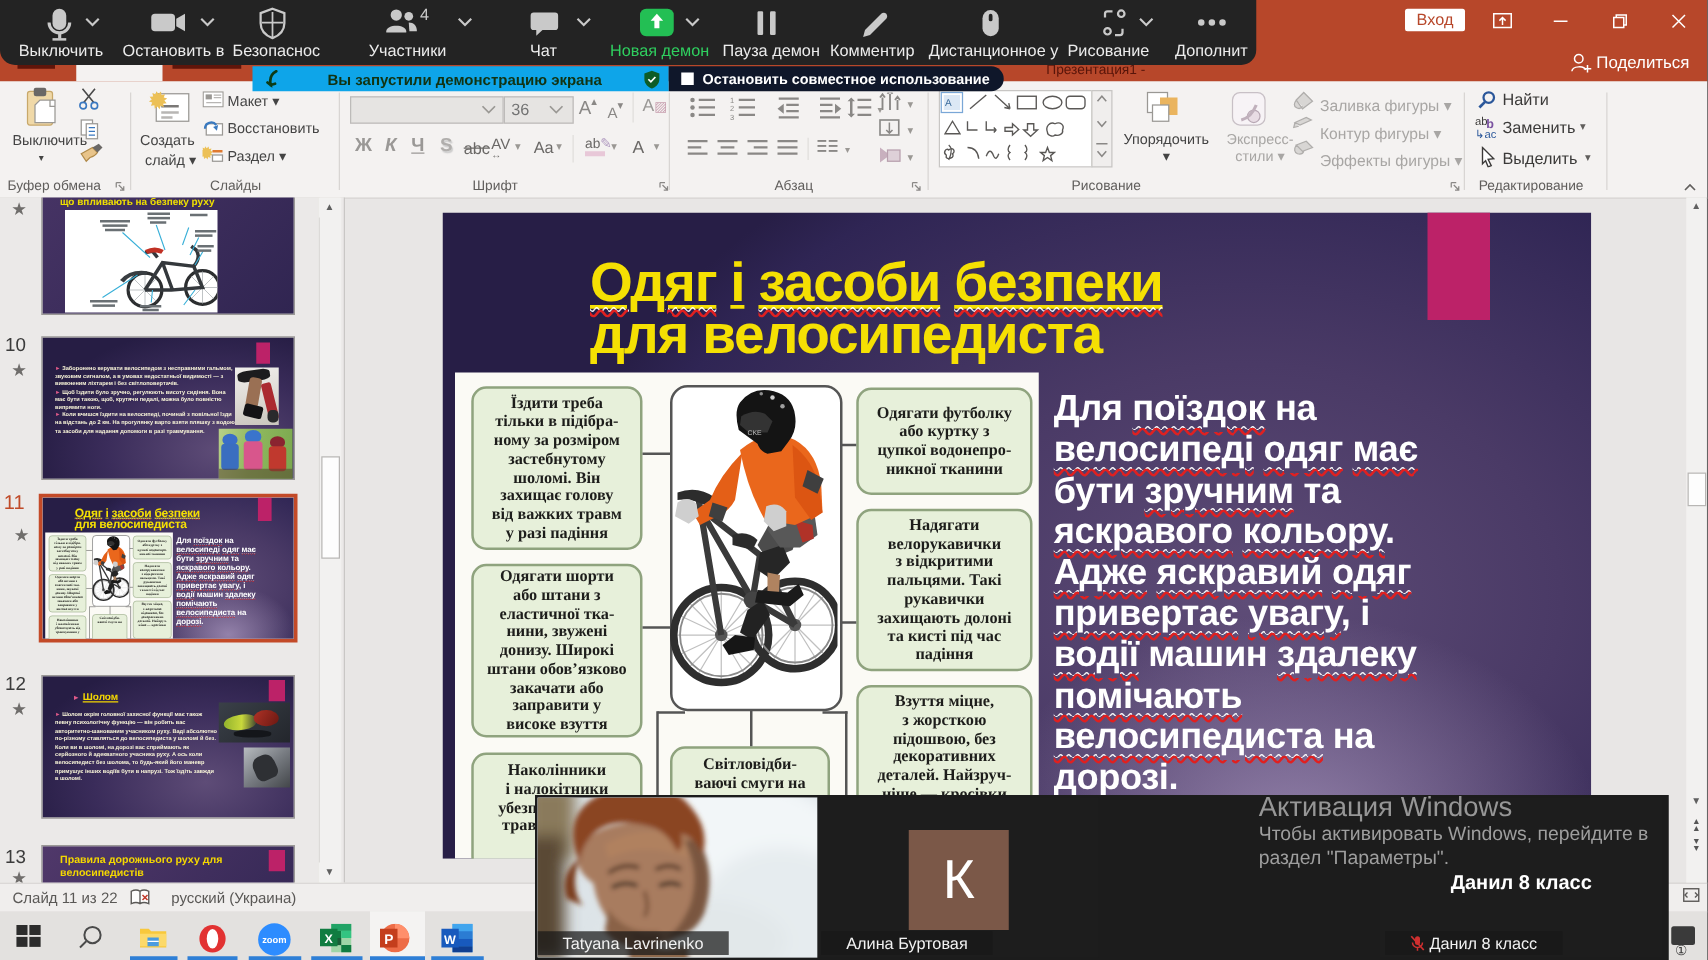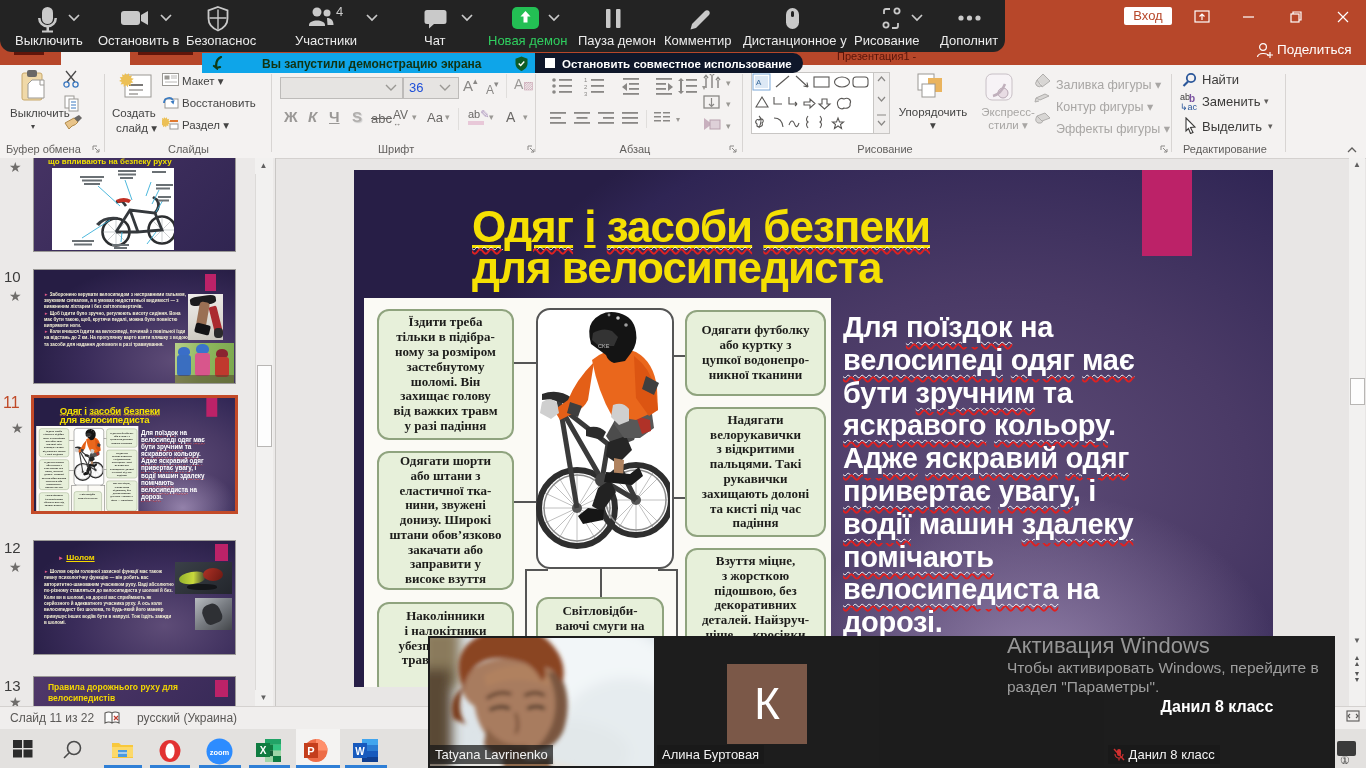--- a/index.html
+++ b/index.html
@@ -14,21 +14,21 @@
   .sq{text-decoration:underline wavy rgba(255,255,255,.92) 1px;text-underline-offset:4px;}
   .ul{text-decoration:underline solid;text-decoration-thickness:2.5px;text-underline-offset:3px;}
   .sq i{font-style:normal;text-decoration:underline wavy #e02020 1.5px;text-underline-offset:6px;}
   .gb{position:absolute;background:#e7f0da;border:2px solid #8fa37e;border-radius:12px;
     font-family:"Liberation Serif",serif;font-weight:bold;font-size:13px;line-height:14.8px;
     color:#1d1d1b;text-align:center;display:flex;align-items:center;justify-content:center;box-sizing:border-box;}
   .cn{position:absolute;background:#555;}
   .thumbnum{position:absolute;font-size:15px;color:#3b3b3b;}
   .star{position:absolute;font-size:11px;color:#6f6d6b;}
   .tlabel{position:absolute;color:#f2f2f2;font-size:13px;background:rgba(24,24,24,.72);
-    padding:2px 5px;white-space:nowrap;margin-top:28px;}
+    padding:2px 20px;white-space:nowrap;margin-top:28px;}
 </style>
 </head>
 <body>
 <div id="root">
 
   <div class="abs" style="left:0;top:0;width:1366px;height:70px;background:#b7472a;"></div>
   <div class="abs" style="left:14px;top:51px;width:30px;height:4px;background:#5f150a;"></div>
   <div class="abs" style="left:75px;top:51px;width:42px;height:4px;background:#8a8884;"></div>
   <div class="abs" style="left:138px;top:51px;width:55px;height:4px;background:#5f150a;"></div>
 
@@ -140,21 +140,21 @@
         <path d="M2 1 l1.4 1.5 l1.5 -1.3 l0.3 2 l2 -0.4 l-0.7 1.9 l2 0.6 l-1.7 1.2 l1.3 1.6 l-2 0.2 l0.4 2 l-1.9 -0.8 l-0.6 2 l-1.2 -1.6 l-1.6 1.3 l-0.2 -2 l-2 0.3 l0.8 -1.9 l-2 -0.7 l1.7 -1.1 l-1.2 -1.6 l2 -0.2 l-0.4 -2 l1.9 0.7 z" fill="#ecc056"></path>
         <rect x="8" y="4" width="8" height="2" fill="#e07a30"></rect>
         <rect x="8" y="8" width="8" height="5" fill="#fff" stroke="#9a9894"></rect>
       </svg>
     <div class="abs" style="left:182px;top:118px;font-size:11.5px;color:#444;">Раздел ▾</div>
 
     <div class="abs" style="left:280px;top:77px;width:121px;height:20px;background:#e6e4e2;border:1px solid #bdbbb9;"></div>
     <svg class="abs" style="left:384px;top:83px;" width="14" height="9" viewBox="0 0 14 9">
         <path d="M2 2 l5 5 l5 -5" stroke="#9a9894" stroke-width="1.4" fill="none"></path>
       </svg>
-    <div class="abs" style="left:403px;top:77px;width:54px;height:20px;background:#e6e4e2;border:1px solid #bdbbb9;color:#1d4ed8;font-size:13px;line-height:20px;text-indent:5px;">36</div>
+    <div class="abs" style="left:403px;top:77px;width:54px;height:20px;background:#e6e4e2;border:1px solid #bdbbb9;color:#737373;font-size:13px;line-height:20px;text-indent:5px;">36</div>
     <svg class="abs" style="left:438px;top:83px;" width="14" height="9" viewBox="0 0 14 9">
         <path d="M2 2 l5 5 l5 -5" stroke="#9a9894" stroke-width="1.4" fill="none"></path>
       </svg>
     <div class="abs" style="left:463px;top:76px;font-size:15px;color:#8a8886;">А<span style="font-size:9px;vertical-align:7px;">▴</span></div>
     <div class="abs" style="left:486px;top:79px;font-size:12px;color:#8a8886;">А<span style="font-size:9px;vertical-align:7px;">▾</span></div>
     <div class="abs" style="left:506px;top:74px;width:1px;height:24px;background:#e0deDC;"></div>
     <div class="abs" style="left:514px;top:76px;font-size:14px;color:#9a9896;">А<span style="font-size:11px;color:#c8a0b0;">▨</span></div>
     <div class="abs" style="left:284px;top:108px;font-size:15px;font-weight:bold;color:#9a9896;">Ж</div>
     <div class="abs" style="left:308px;top:108px;font-size:15px;font-style:italic;font-weight:bold;color:#9a9896;">К</div>
     <div class="abs" style="left:329px;top:108px;font-size:15px;font-weight:bold;text-decoration:underline;color:#9a9896;">Ч</div>

